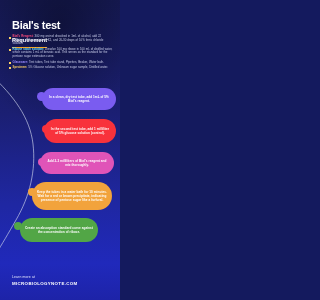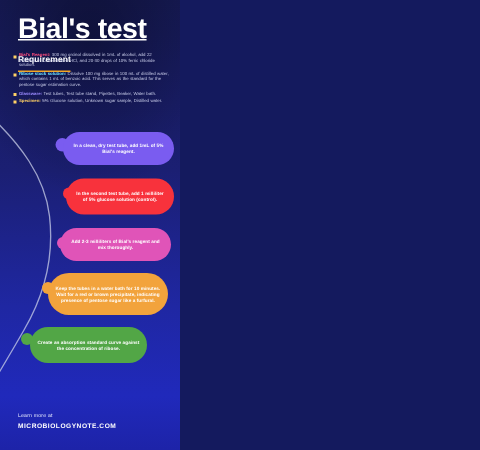--- a/index.html
+++ b/index.html
@@ -9,24 +9,23 @@
     background:#141a5e;
   }
   #poster{
     position:relative;width:120px;height:300px;overflow:hidden;
     background:linear-gradient(180deg,#161a55 0%,#1b1f73 38%,#1f27a2 68%,#2029bb 88%,#1d23a8 100%);
   }
   .vignette{position:absolute;inset:0;background:radial-gradient(120% 60% at 50% 8%,rgba(0,0,0,.35) 0%,rgba(0,0,0,0) 60%);pointer-events:none;}
 
   
   #title{
-    position:absolute;left:12px;top:10px;
-    font-size:19px;font-weight:bold;color:#ffffff;letter-spacing:-0.3px;
+    position:absolute;left:12px;top:20px;
+    font-size:11px;font-weight:bold;color:#ffffff;letter-spacing:-0.3px;
     line-height:1;
-    text-decoration:underline;
   }
   #req-wrap{position:absolute;left:12px;top:28px;}
   #req{
     font-size:5.6px;font-weight:bold;color:#ffffff;letter-spacing:.1px;
     display:inline-block;line-height:1;
   }
   #req-rule{height:1.4px;background:#f5a623;margin-top:.8px;width:100%;}
 
   
   #bullets{position:absolute;left:9px;top:35px;width:104px;}

